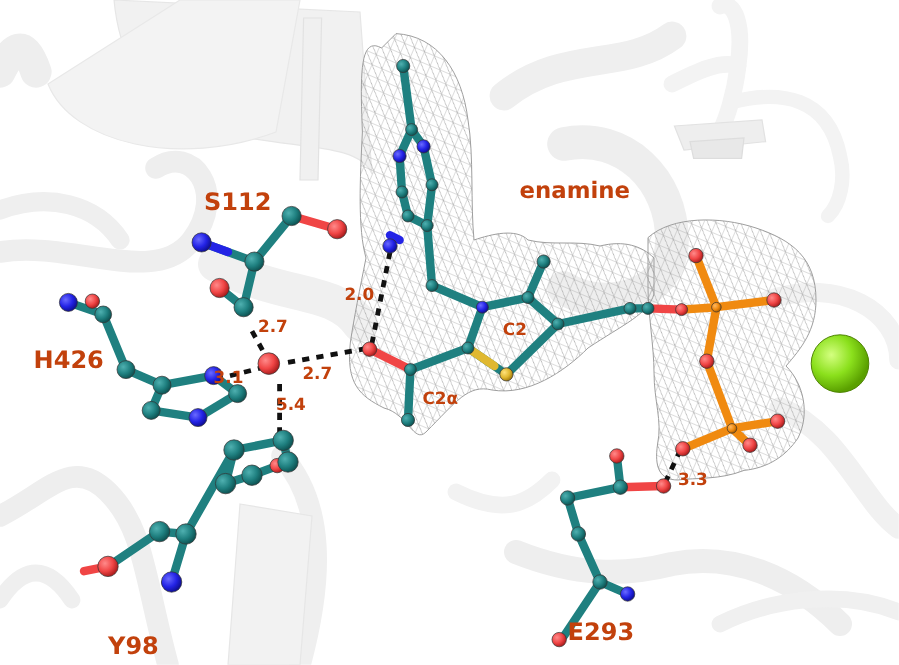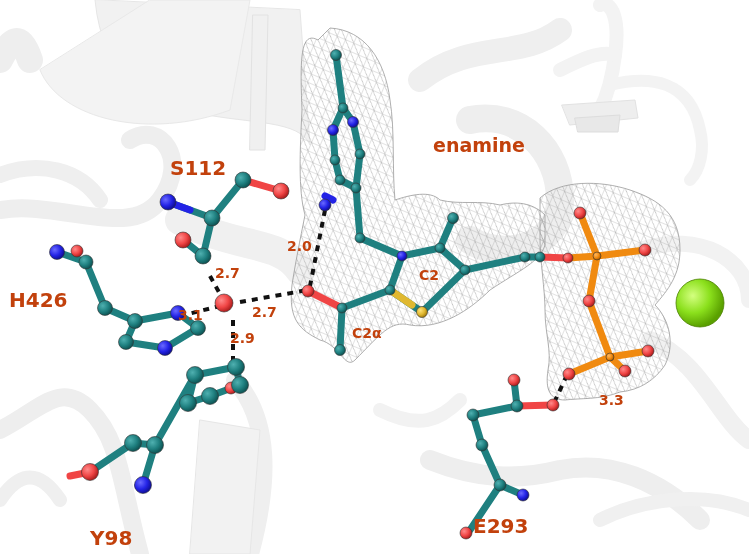--- a/index.html
+++ b/index.html
@@ -249,28 +249,28 @@
     <circle cx="473" cy="415" r="6" fill="url(#gC)"></circle>
     <circle cx="482" cy="445" r="6" fill="url(#gC)"></circle>
     <circle cx="500" cy="485" r="6" fill="url(#gC)"></circle>
     <circle cx="523" cy="495" r="6" fill="url(#gN)"></circle>
     <circle cx="466" cy="533" r="6" fill="url(#gO)"></circle>
   </g>
 </svg>
 
 
 <div class="lbl res" style="left:170px;top:158px;">S112</div>
-<div class="lbl res" style="left:9px;top:290px;">H426</div>
+<div class="lbl res" style="left:28px;top:290px;">H426</div>
 <div class="lbl res" style="left:90px;top:498px;margin-top:30px;">Y98</div>
 <div class="lbl res" style="left:473px;top:516px;">E293</div>
 
-<div class="lbl lig" style="left:433px;top:136px;">enamine</div>
+<div class="lbl lig" style="left:433px;top:150px;">enamine</div>
 
 <div class="lbl atom" style="left:403px;top:268px;padding-left:16px;">C2</div>
 <div class="lbl atom" style="left:352px;top:326px;">C2α</div>
 
 <div class="lbl dist" style="left:215px;top:266px;">2.7</div>
 <div class="lbl dist" style="left:178px;top:289px;margin-top:19px;">3.1</div>
 <div class="lbl dist" style="left:252px;top:305px;">2.7</div>
-<div class="lbl dist" style="left:230px;top:331px;">2.9</div>
+<div class="lbl dist" style="left:230px;top:331px;">5.4</div>
 <div class="lbl dist" style="left:287px;top:239px;">2.0</div>
-<div class="lbl dist" style="left:565px;top:393px;margin-left:34px;">3.3</div>
+<div class="lbl dist" style="left:565px;top:393px;">3.3</div>
 </div>
 
 </body></html>

